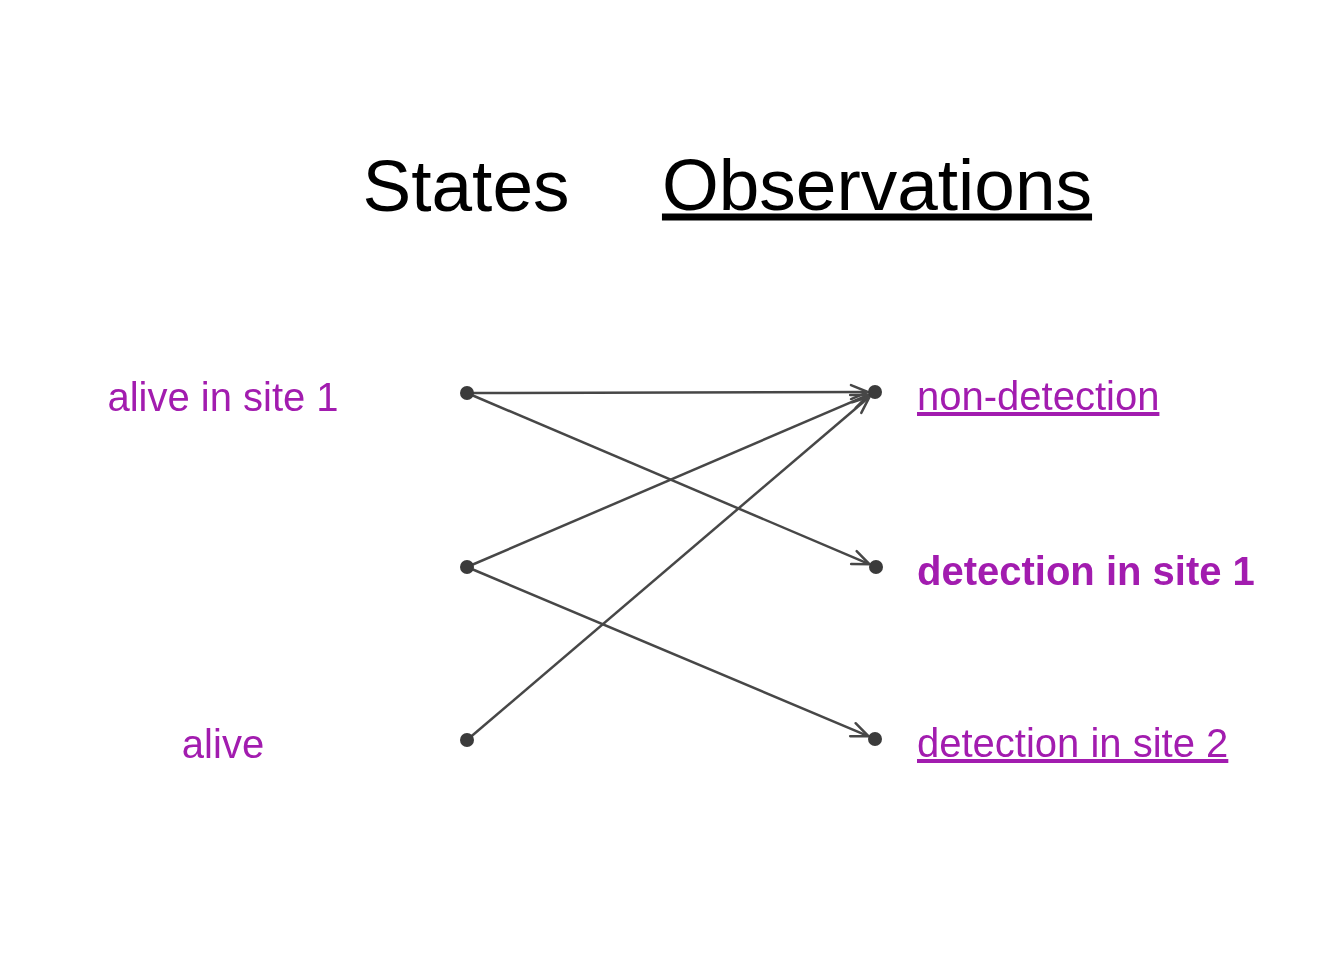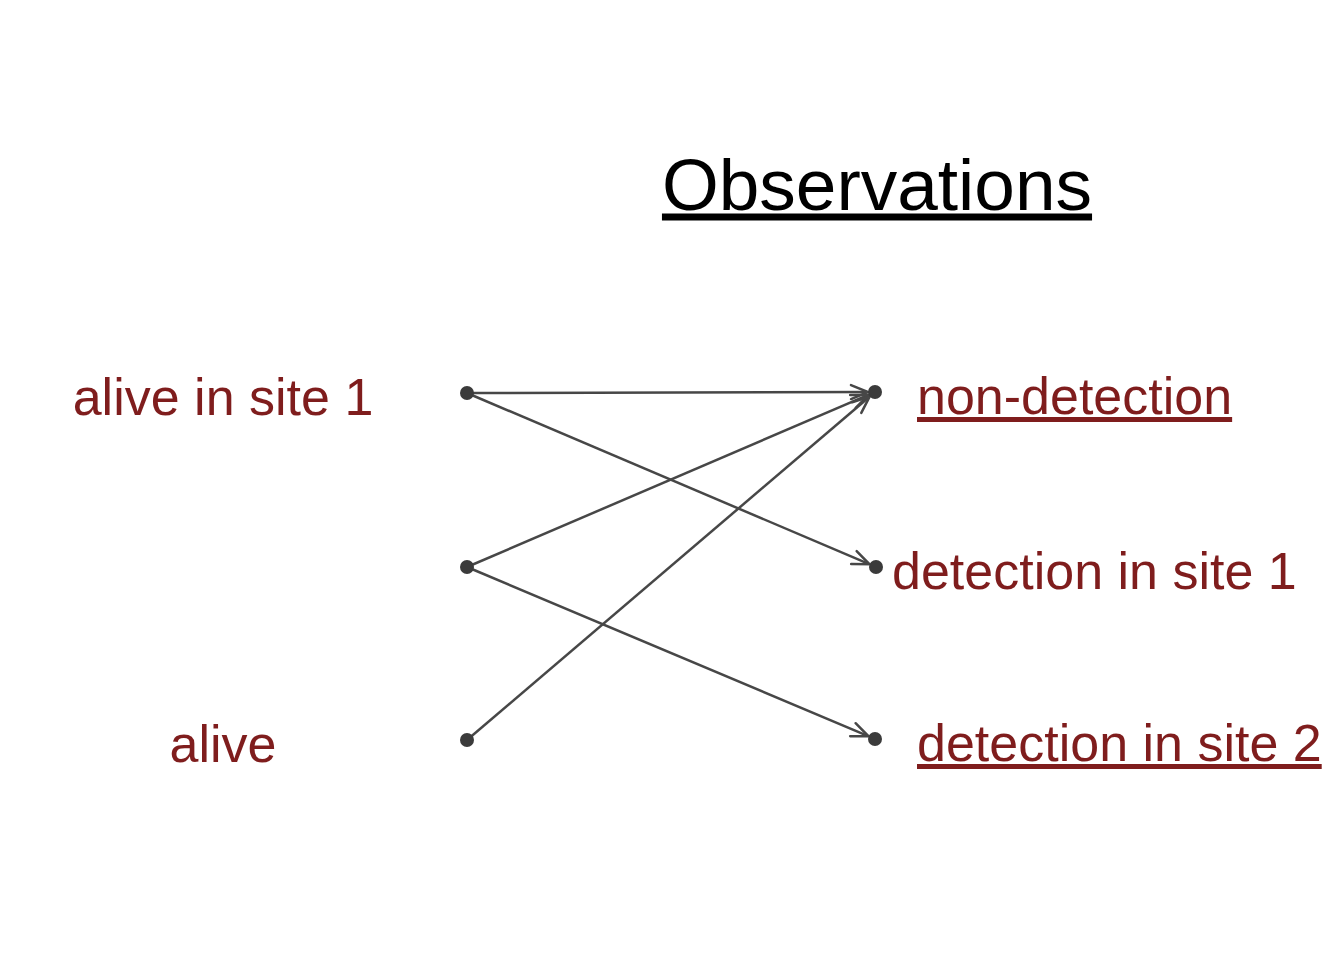--- a/index.html
+++ b/index.html
@@ -24,37 +24,38 @@
     white-space: nowrap;
     color: #000000;
   }
   .graph-svg {
     position: absolute;
     left: 0;
     top: 0;
   }
   .node-label {
     position: absolute;
-    font-size: 52px;
+    font-size: 40px;
     line-height: 1;
     white-space: nowrap;
-    color: #7f1d1d;
+    color: #a21caf;
   }
   .state-label {
     transform: translate(-50%, -50%);
   }
   .obs-label {
     transform: translateY(-50%);
   }
 </style>
 </head>
 <body>
 
 <div class="canvas">
 
+  <div class="col-title" style="left:466px; top:185px;">States</div>
 
   <div class="col-title" style="left:877px; top:184px;text-decoration:underline;">Observations</div>
 
   <svg class="graph-svg" width="1344" height="960" viewBox="0 0 1344 960">
     <defs>
       <marker id="arrowhead" viewBox="-22 -11 26 22" markerWidth="26" markerHeight="22" refX="-1" refY="0" orient="auto" markerUnits="userSpaceOnUse">
         <path d="M -17 -7 L 0 0 L -17 7" fill="none" stroke-linecap="round" stroke="#474747" stroke-width="2.5"></path>
       </marker>
     </defs>
     <g>
@@ -74,17 +75,17 @@
       </g>
   </svg>
 
   <div class="node-label state-label" style="top: 397px; left: 223px;">alive in site 1</div>
 
 
   <div class="node-label state-label" style="top: 744px; left: 223px;">alive</div>
 
   <div class="node-label obs-label" style="top: 396px; left: 917px; text-decoration: underline;">non-detection</div>
 
-  <div class="node-label obs-label" style="top: 571px; left: 892px;">detection in site 1</div>
+  <div class="node-label obs-label" style="top: 571px; left: 917px; font-weight: bold;">detection in site 1</div>
 
   <div class="node-label obs-label" style="top: 743px; left: 917px; text-decoration: underline;">detection in site 2</div>
 
 </div>
 
 </body></html>

